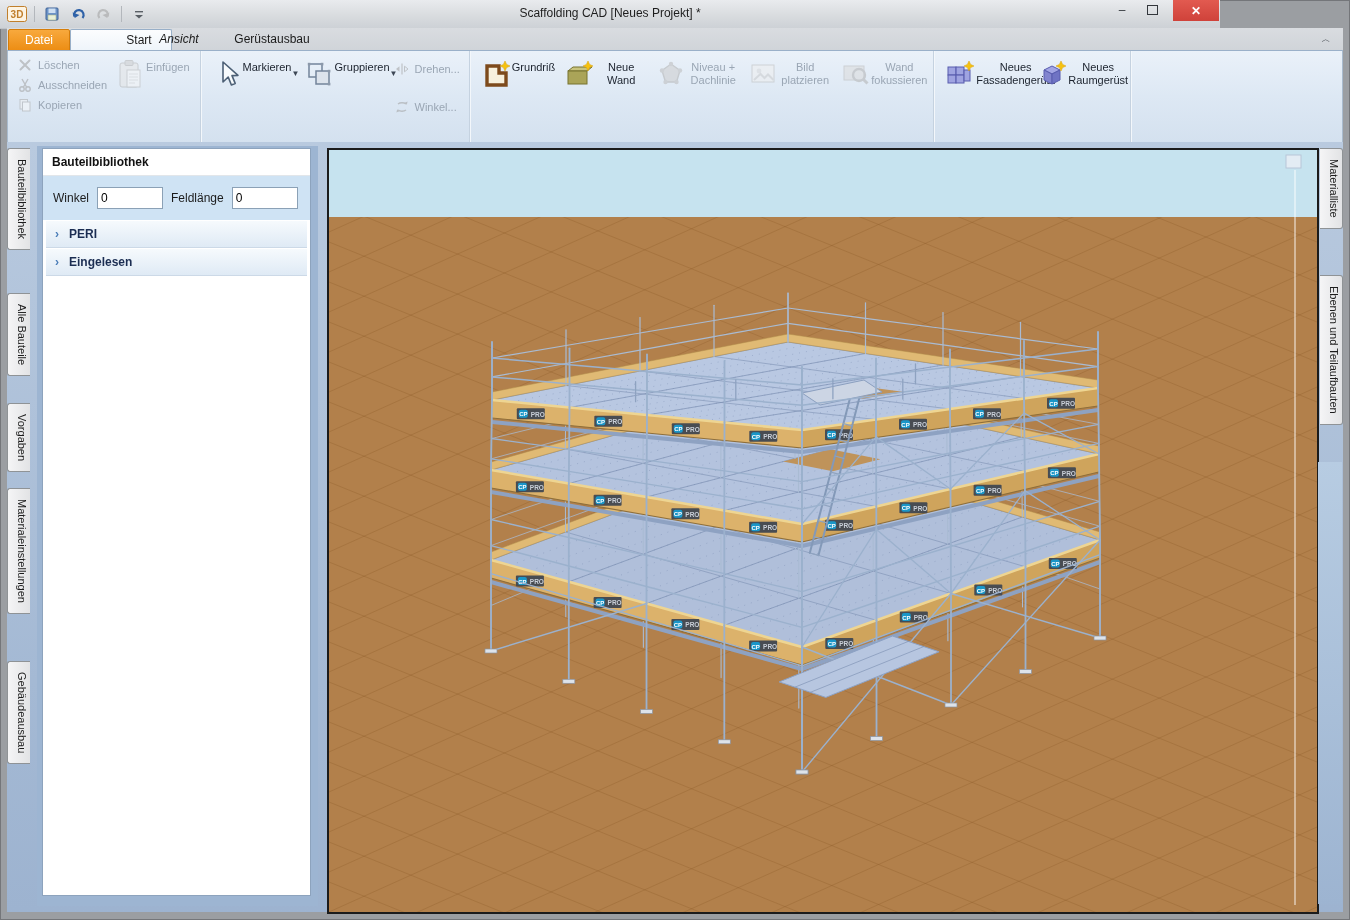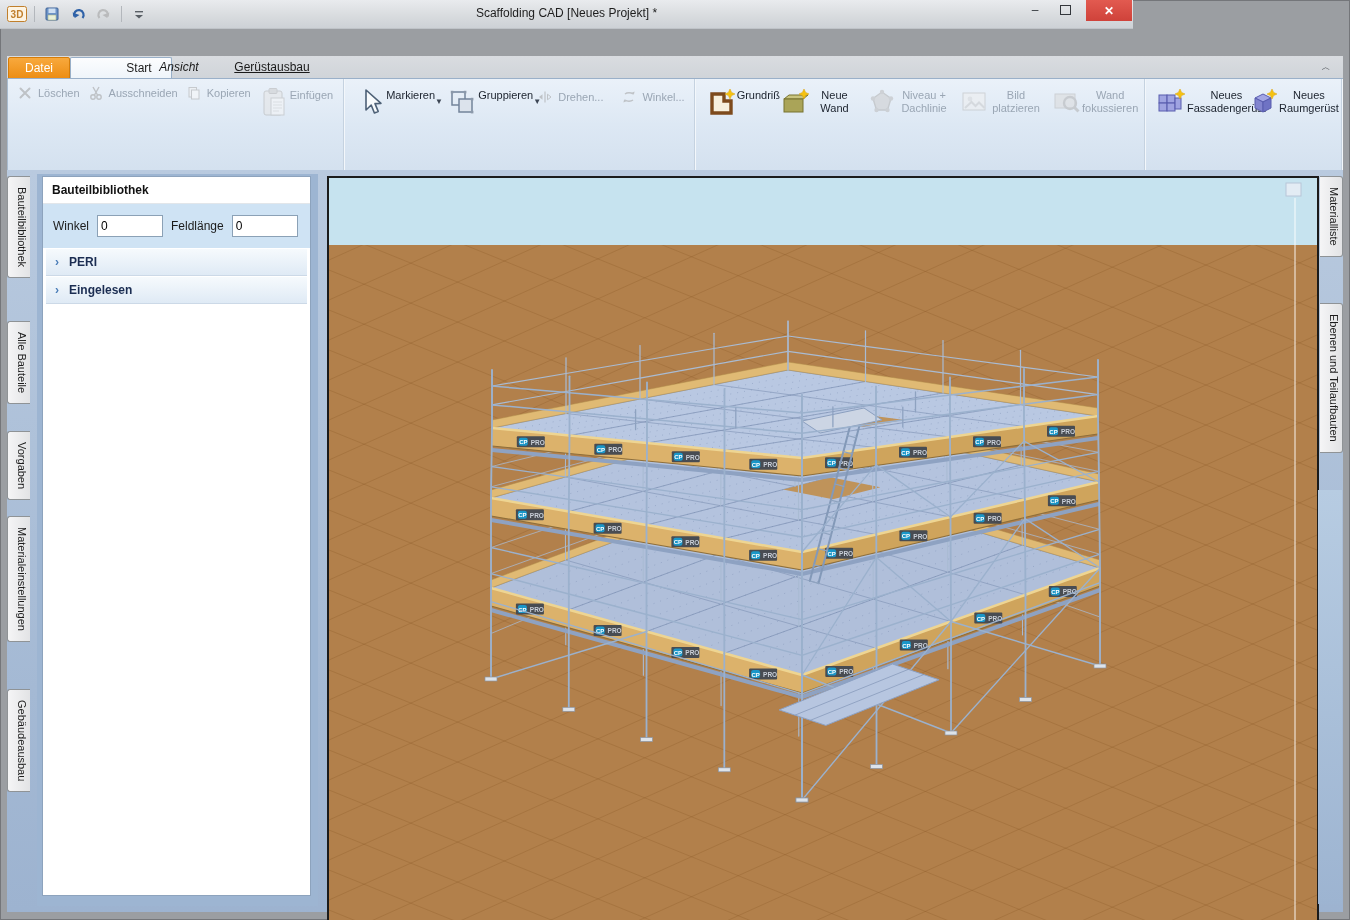--- a/index.html
+++ b/index.html
@@ -1,53 +1,53 @@
 <!DOCTYPE html>
 <html><head>
 <meta charset="utf-8">
 <style>
   html,body{margin:0;padding:0;background:#808184;font-family:"Liberation Sans",sans-serif;}
   .window{position:relative;width:1350px;height:920px;background:#9b9ea2;overflow:hidden;
           box-shadow:inset 0 0 0 1px #74767a;}
   
-  .titlebar{position:absolute;left:0;top:0;width:1133px;height:28px;
+  .titlebar{position:absolute;left:0;top:0;width:1220px;height:28px;
             background:linear-gradient(180deg,#e9ebee 0%,#d9dcdf 55%,#cdd1d6 100%);
             border-bottom:1px solid #bfc3c8;}
   .qat{position:absolute;left:6px;top:3px;height:22px;display:flex;align-items:center;gap:4px;}
   .qat-sep{width:1px;height:16px;background:#b3b7bc;margin:0 2px;}
   .qat-btn{width:22px;height:20px;display:flex;align-items:center;justify-content:center;border-radius:2px;}
   .qat-btn.disabled{opacity:.55;filter:grayscale(1);}
   .win-title{position:absolute;left:0;right:0;top:0;height:26px;line-height:26px;text-align:center;
              font-size:12px;color:#1d1d1d;pointer-events:none;}
   .win-controls{position:absolute;right:1px;top:0;display:flex;align-items:flex-start;}
   .wc{width:30px;height:20px;display:flex;align-items:center;justify-content:center;
       color:#33373c;font-size:12px;}
   .wc .maxbox{width:9px;height:8px;border:1px solid #33373c;display:block;}
   .wc.close{width:46px;height:21px;background:linear-gradient(180deg,#e25a50,#cf423a);
             color:#fff;font-weight:bold;font-size:12px;margin-left:6px;}
   
-  .inner{position:absolute;left:7px;right:7px;top:28px;bottom:8px;margin-top:28px;}
+  .inner{position:absolute;left:7px;right:7px;top:28px;bottom:8px;}
   
   .tabrow{position:absolute;left:0;right:0;top:0;height:22px;
           background:linear-gradient(180deg,#d9dce0,#d0d4d9);}
   .rtab{position:absolute;top:1px;height:21px;line-height:21px;text-align:center;font-size:12px;
         color:#1a1a1a;border-radius:2px 2px 0 0;}
   .rtab.accent{background:linear-gradient(180deg,#f8a93d,#ec8c12);color:#fff;border:1px solid #d57d0a;}
   .rtab.active{background:linear-gradient(180deg,#fcfdfe,#eef4fa);border:1px solid #98afc8;border-bottom:none;padding-left:36px;}
   .collapse-btn{position:absolute;right:8px;top:4px;width:18px;height:14px;text-align:center;
                 font-size:9px;color:#4c5157;line-height:14px;}
   
   .ribbon{position:absolute;left:0;right:0;top:22px;height:91px;
           background:linear-gradient(180deg,#eaf1f9 0%,#dde8f4 50%,#d4e1ef 100%);
           border:1px solid #a9bbce;border-top:1px solid #9ab0c9;display:flex;}
   .rgroup{position:relative;height:100%;padding:3px 6px 14px 6px;
           border-right:1px solid #c5d2e0;box-shadow:1px 0 0 #f3f7fb;display:flex;align-items:flex-start;}
   .rgroup-label{position:absolute;left:0;right:0;bottom:1px;text-align:center;font-size:11px;color:#5d6d7f;}
-  .small-col{display:flex;flex-direction:row;justify-content:space-between;gap:2px;padding-top:2px;}
-  .small-col.spread{gap:12px;padding-top:6px;}
+  .small-col{display:flex;flex-direction:column;justify-content:space-between;gap:2px;padding-top:2px;}
+  .small-col.spread{gap:20px;padding-top:6px;}
   .ritem{display:flex;align-items:center;gap:5px;font-size:11px;color:#1b222d;padding:1px 3px;border-radius:2px;}
   .ritem.disabled{color:#9aa6b4;}
   .ritem.disabled svg{filter:grayscale(1) opacity(.55);}
   .rlarge{display:flex;flex-direction:row;align-items:center;width:auto;min-width:52px;max-width:84px;
           padding:2px 4px;font-size:11px;color:#1b222d;text-align:center;border-radius:2px;}
   .rlarge.disabled{color:#9aa6b4;}
   .rlarge.disabled svg{filter:grayscale(1) opacity(.55);}
   .rlarge .ric{height:36px;display:flex;align-items:center;justify-content:center;}
   .rlarge .rlab{line-height:13px;min-height:26px;}
   .rlarge .drop{font-size:8px;color:#3c4654;line-height:6px;}
@@ -136,21 +136,21 @@
         <span>✕</span>
       </div>
     </div>
   </div>
 
   <div class="inner">
     <div class="tabrow" id="tabrow">
         <div class="rtab accent" style="left: 1px; width: 60px;">Datei</div>
         <div class="rtab active" style="left: 63px; width: 64px;">Start</div>
         <div class="rtab" style="left: 139px; width: 66px; font-style: italic;">Ansicht</div>
-        <div class="rtab" style="left: 219px; width: 92px; text-decoration: underline;">Gerüstausbau</div>
+        <div class="rtab" style="left: 219px; width: 92px;">Gerüstausbau</div>
       </div>
     <div class="collapse-btn">︿</div>
     <div class="ribbon" id="ribbon">
         <div class="rgroup">
           <div class="small-col">
             <div class="ritem disabled">
               <svg width="16" height="16" viewBox="0 0 16 16">
                 <path d="M3.5 3.5 L12.5 12.5 M12.5 3.5 L3.5 12.5" stroke="#91a0b2" stroke-width="2" stroke-linecap="round"></path>
               </svg>
               <span>Löschen</span>

